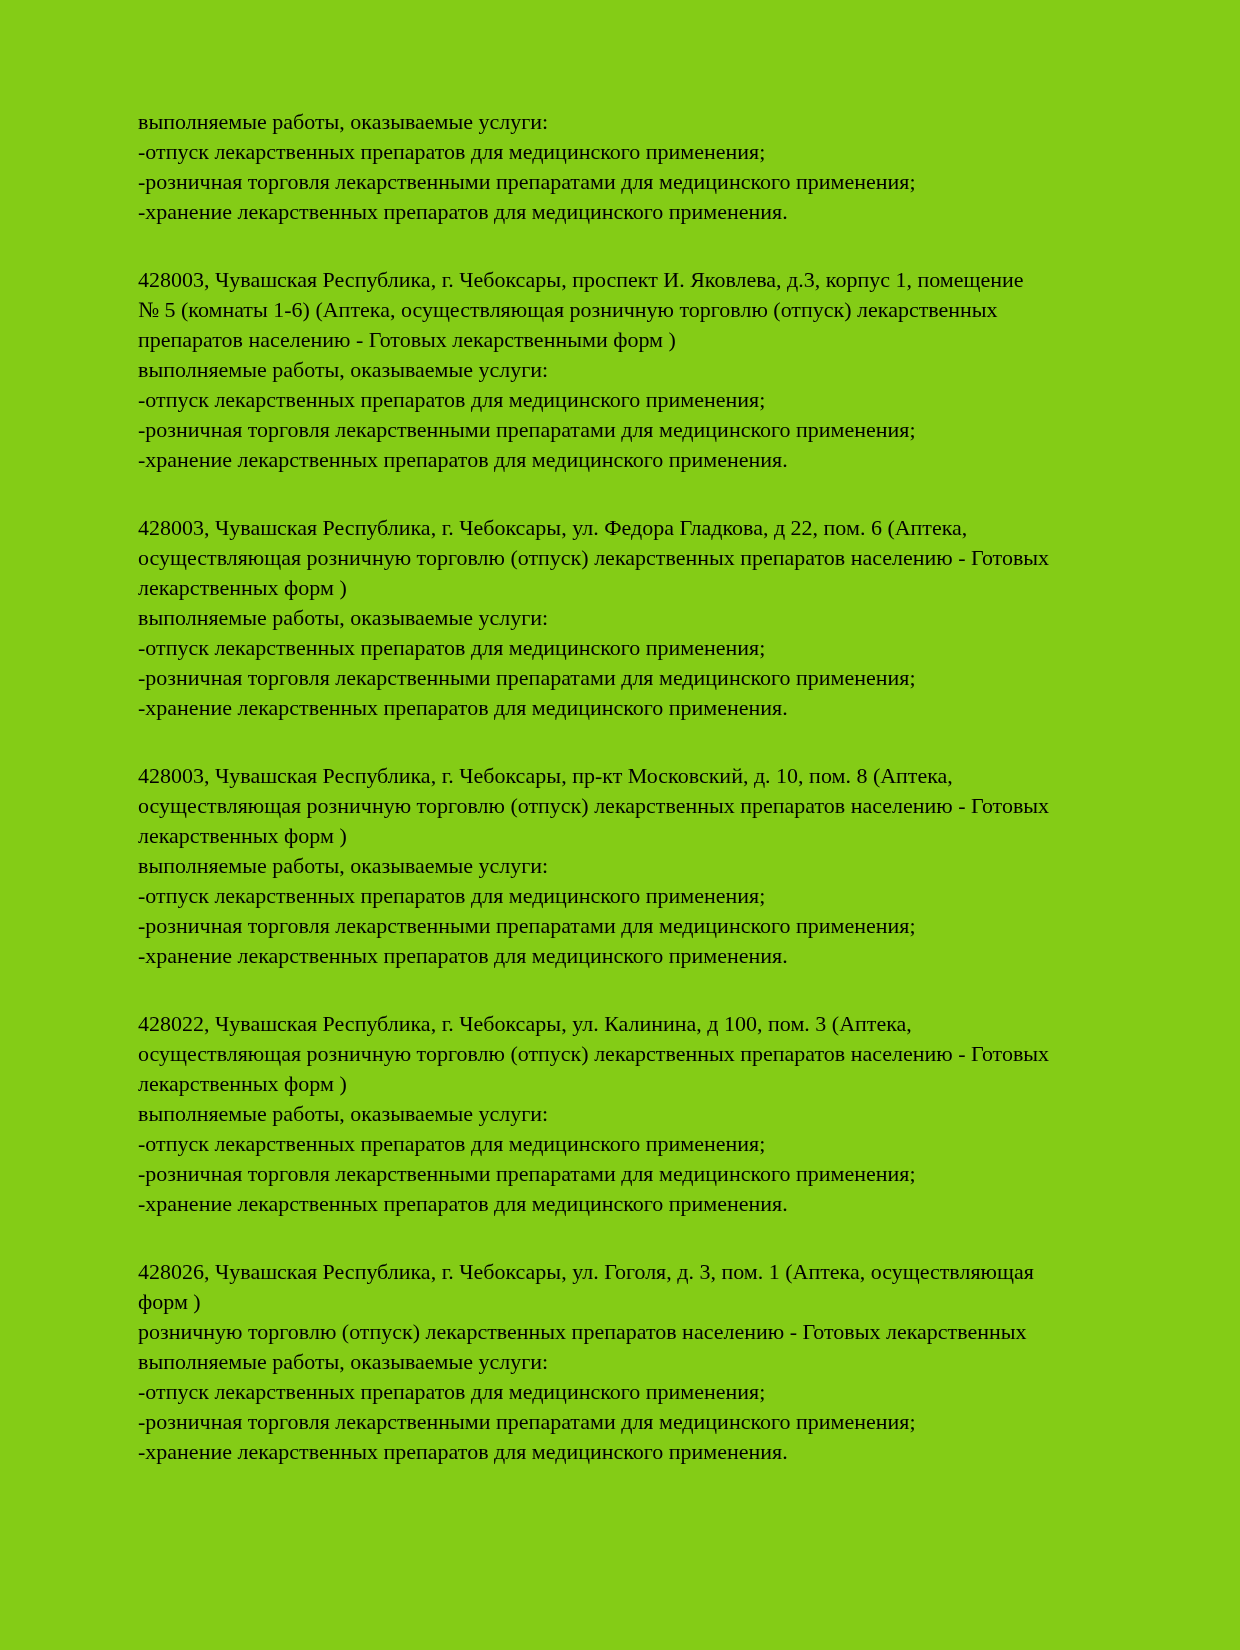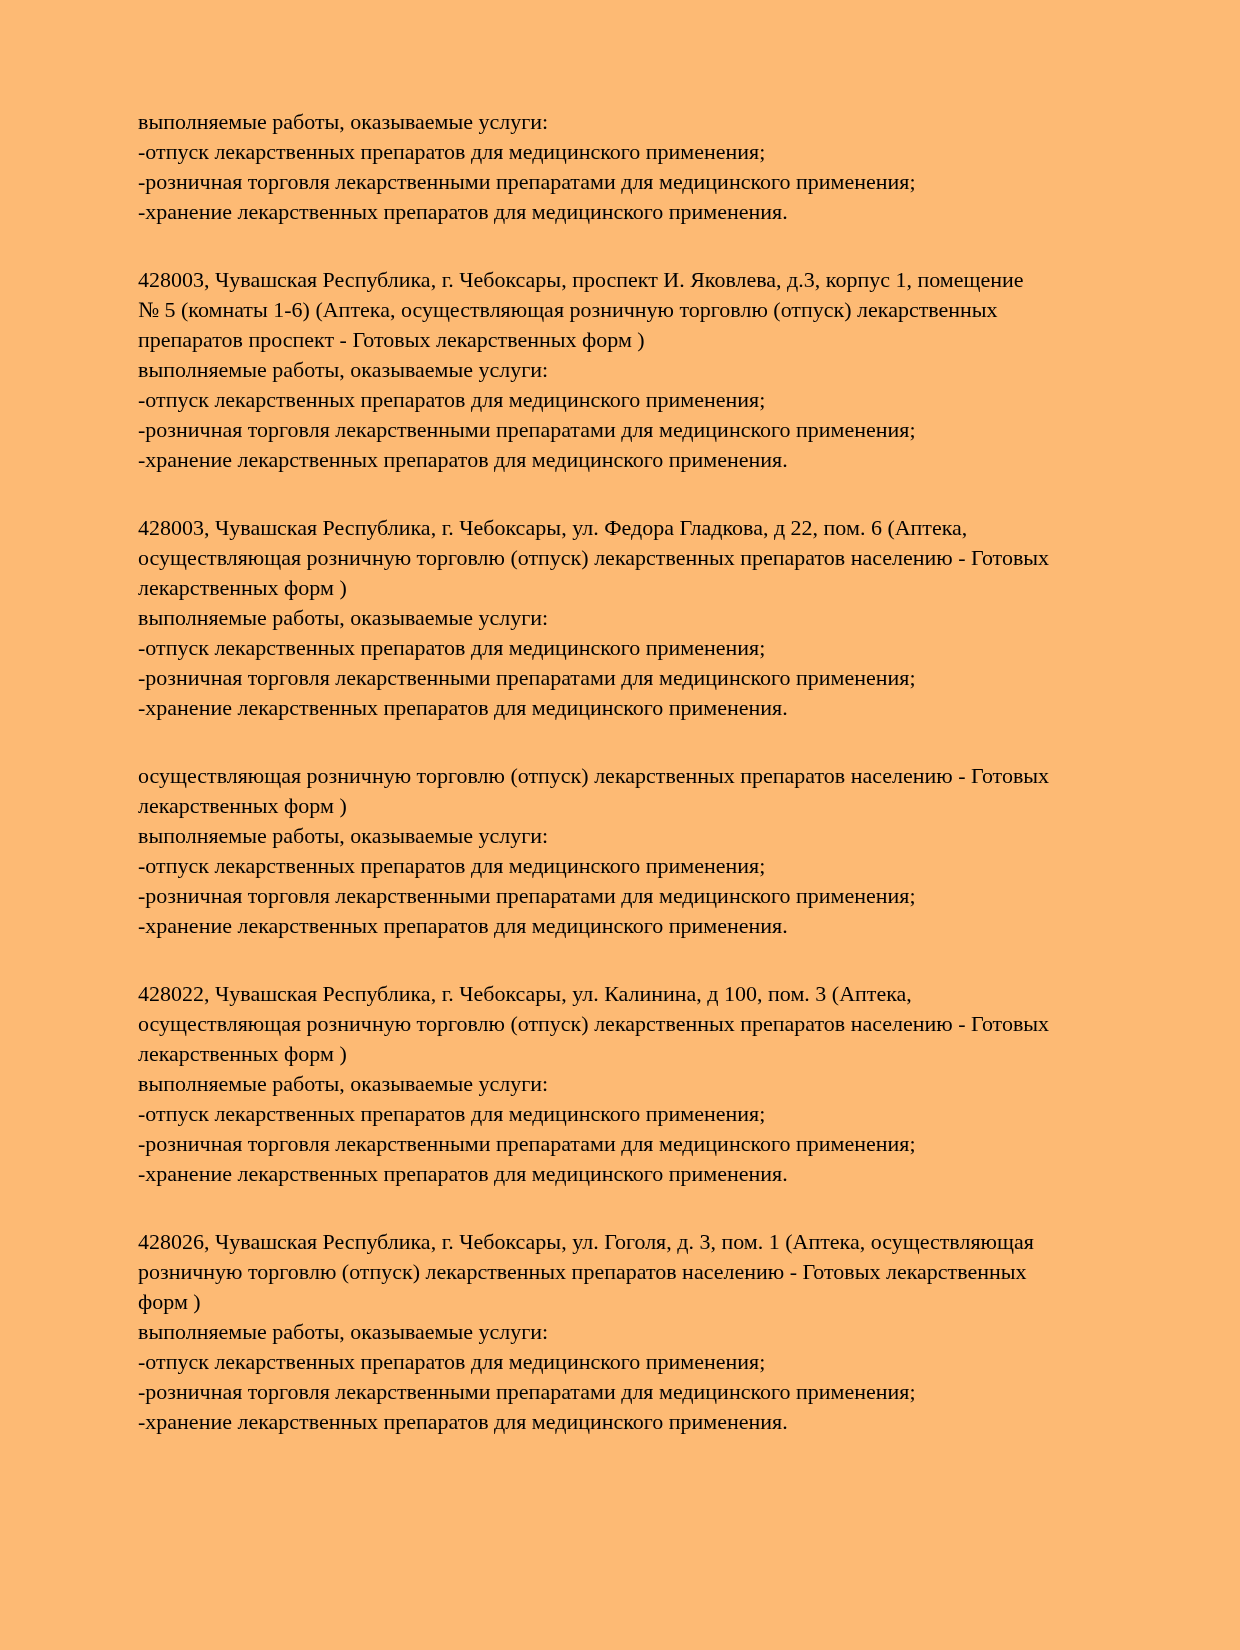--- a/index.html
+++ b/index.html
@@ -5,21 +5,21 @@
 <style>
   html, body {
     margin: 0;
     padding: 0;
     background: #ffffff;
   }
   .page {
     position: relative;
     width: 1240px;
     height: 1650px;
-    background: #fdba74;
+    background: #84cc16;
     overflow: hidden;
     font-family: "Liberation Serif", "DejaVu Serif", serif;
     color: #000000;
   }
   .content {
     position: absolute;
     left: 138px;
     top: 107px;
     right: 100px;
     font-size: 22px;
@@ -45,21 +45,21 @@
           <div class="line">выполняемые работы, оказываемые услуги:</div>
           <div class="line">-отпуск лекарственных препаратов для медицинского применения;</div>
           <div class="line">-розничная торговля лекарственными препаратами для медицинского применения;</div>
           <div class="line">-хранение лекарственных препаратов для медицинского применения.</div>
         </div>
       </div>
       <div class="block">
         <div class="paragraph">
           <div class="line">428003, Чувашская Республика, г. Чебоксары, проспект И. Яковлева, д.3, корпус 1, помещение</div>
           <div class="line">№ 5 (комнаты 1-6) (Аптека, осуществляющая розничную торговлю (отпуск) лекарственных</div>
-          <div class="line">препаратов проспект - Готовых лекарственных форм )</div>
+          <div class="line">препаратов населению - Готовых лекарственными форм )</div>
         </div>
         <div class="paragraph">
           <div class="line">выполняемые работы, оказываемые услуги:</div>
           <div class="line">-отпуск лекарственных препаратов для медицинского применения;</div>
           <div class="line">-розничная торговля лекарственными препаратами для медицинского применения;</div>
           <div class="line">-хранение лекарственных препаратов для медицинского применения.</div>
         </div>
       </div>
       <div class="block">
         <div class="paragraph">
@@ -69,20 +69,21 @@
         </div>
         <div class="paragraph">
           <div class="line">выполняемые работы, оказываемые услуги:</div>
           <div class="line">-отпуск лекарственных препаратов для медицинского применения;</div>
           <div class="line">-розничная торговля лекарственными препаратами для медицинского применения;</div>
           <div class="line">-хранение лекарственных препаратов для медицинского применения.</div>
         </div>
       </div>
       <div class="block">
         <div class="paragraph">
+          <div class="line">428003, Чувашская Республика, г. Чебоксары, пр-кт Московский, д. 10, пом. 8 (Аптека,</div>
           <div class="line">осуществляющая розничную торговлю (отпуск) лекарственных препаратов населению - Готовых</div>
           <div class="line">лекарственных форм )</div>
         </div>
         <div class="paragraph">
           <div class="line">выполняемые работы, оказываемые услуги:</div>
           <div class="line">-отпуск лекарственных препаратов для медицинского применения;</div>
           <div class="line">-розничная торговля лекарственными препаратами для медицинского применения;</div>
           <div class="line">-хранение лекарственных препаратов для медицинского применения.</div>
         </div>
       </div>
@@ -95,22 +96,22 @@
         <div class="paragraph">
           <div class="line">выполняемые работы, оказываемые услуги:</div>
           <div class="line">-отпуск лекарственных препаратов для медицинского применения;</div>
           <div class="line">-розничная торговля лекарственными препаратами для медицинского применения;</div>
           <div class="line">-хранение лекарственных препаратов для медицинского применения.</div>
         </div>
       </div>
       <div class="block">
         <div class="paragraph">
           <div class="line">428026, Чувашская Республика, г. Чебоксары, ул. Гоголя, д. 3, пом. 1 (Аптека, осуществляющая</div>
+          <div class="line">форм )</div>
           <div class="line">розничную торговлю (отпуск) лекарственных препаратов населению - Готовых лекарственных</div>
-          <div class="line">форм )</div>
         </div>
         <div class="paragraph">
           <div class="line">выполняемые работы, оказываемые услуги:</div>
           <div class="line">-отпуск лекарственных препаратов для медицинского применения;</div>
           <div class="line">-розничная торговля лекарственными препаратами для медицинского применения;</div>
           <div class="line">-хранение лекарственных препаратов для медицинского применения.</div>
         </div>
       </div>
     </div>
 </div>

